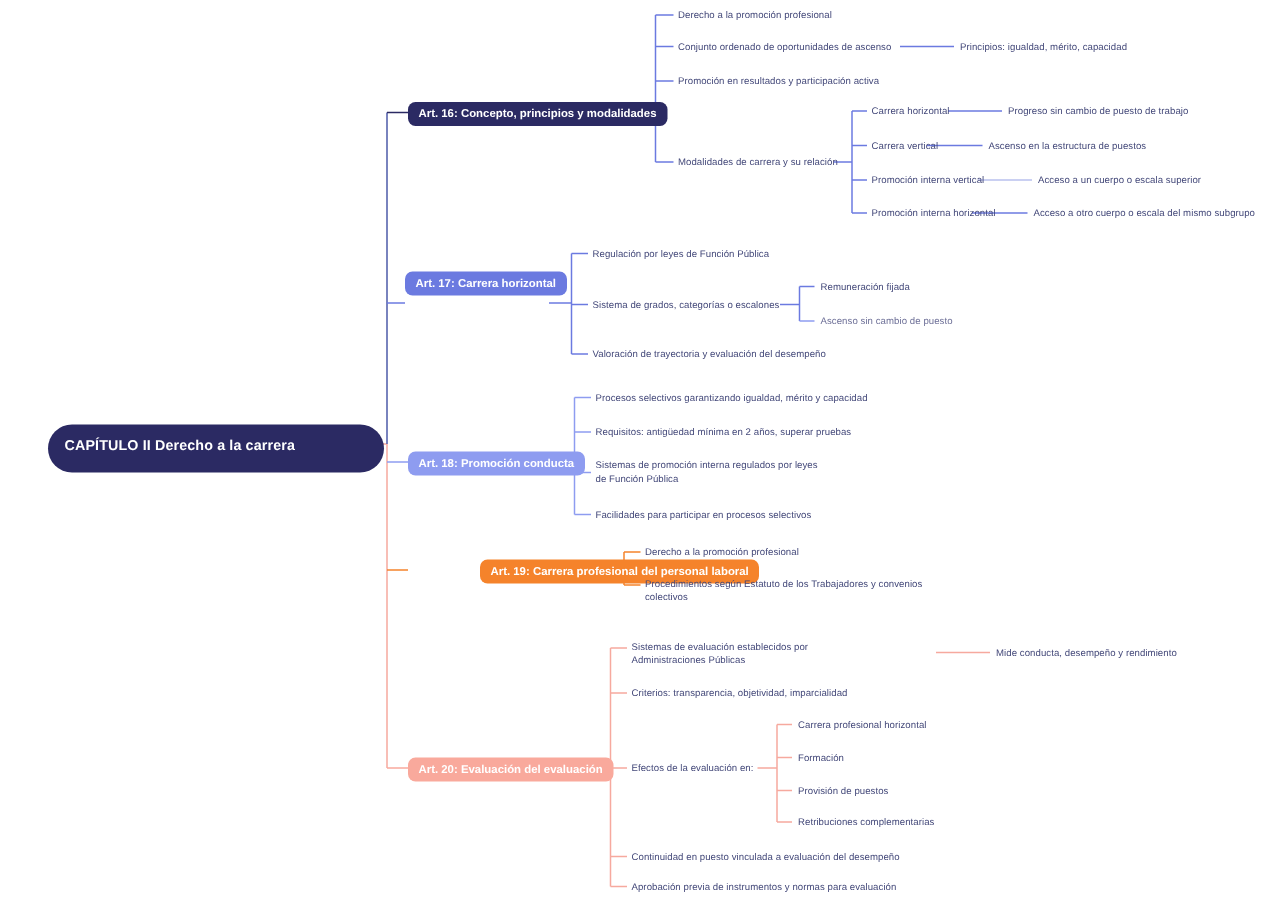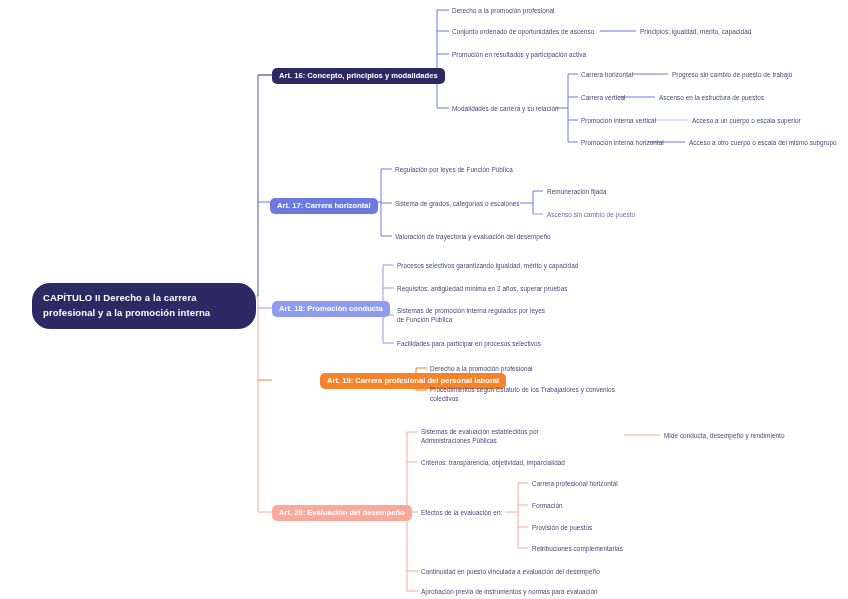--- a/index.html
+++ b/index.html
@@ -116,21 +116,20 @@
       <path d="M518 483 L518 548" stroke="#f6a99e"></path>
       <path d="M518 483 L528 483" stroke="#f6a99e"></path>
       <path d="M518 505 L528 505" stroke="#f6a99e"></path>
       <path d="M518 527 L528 527" stroke="#f6a99e"></path>
       <path d="M518 548 L528 548" stroke="#f6a99e"></path>
     </g>
   </svg>
 
   <div class="node root">
     <div>CAPÍTULO II Derecho a la carrera</div>
-    <div>profesional y a la promoción interna</div>
   </div>
 
   <div class="node l1 navy" style="left:272px;top:68px;">
     <span>Art. 16: Concepto, principios y modalidades</span>
   </div>
 
   <div class="node leaf" style="left:452px;top:6px;">
     <span>Derecho a la promoción profesional</span>
   </div>
   <div class="node leaf" style="left:452px;top:27px;">
@@ -167,21 +166,21 @@
     <span>Acceso a un cuerpo o escala superior</span>
   </div>
 
   <div class="node leaf" style="left:581px;top:138px;">
     <span>Promoción interna horizontal</span>
   </div>
   <div class="node leaf" style="left:689px;top:138px;">
     <span>Acceso a otro cuerpo o escala del mismo subgrupo</span>
   </div>
 
-  <div class="node l1 blueA" style="left:270px;top:198px;">
+  <div class="node l1 blueA" style="left:270px;top:181px;">
     <span>Art. 17: Carrera horizontal</span>
   </div>
 
   <div class="node leaf" style="left:395px;top:165px;">
     <span>Regulación por leyes de Función Pública</span>
   </div>
   <div class="node leaf" style="left:395px;top:199px;">
     <span>Sistema de grados, categorías o escalones</span>
   </div>
   <div class="node leaf" style="left:547px;top:187px;">
@@ -216,21 +215,21 @@
   </div>
 
   <div class="node leaf" style="left:430px;top:364px;">
     <span>Derecho a la promoción profesional</span>
   </div>
   <div class="node leaf wrap" style="left:430px;top:385px;width:208px;">
     <span>Procedimientos según Estatuto de los Trabajadores y convenios colectivos</span>
   </div>
 
   <div class="node l1 salmon" style="left:272px;top:505px;">
-    <span>Art. 20: Evaluación del desempeño</span>
+    <span>Art. 20: Evaluación del evaluación</span>
   </div>
 
   <div class="node leaf wrap" style="left:421px;top:427px;width:166px;">
     <span>Sistemas de evaluación establecidos por Administraciones Públicas</span>
   </div>
   <div class="node leaf" style="left:664px;top:431px;">
     <span>Mide conducta, desempeño y rendimiento</span>
   </div>
 
   <div class="node leaf" style="left:421px;top:458px;">

